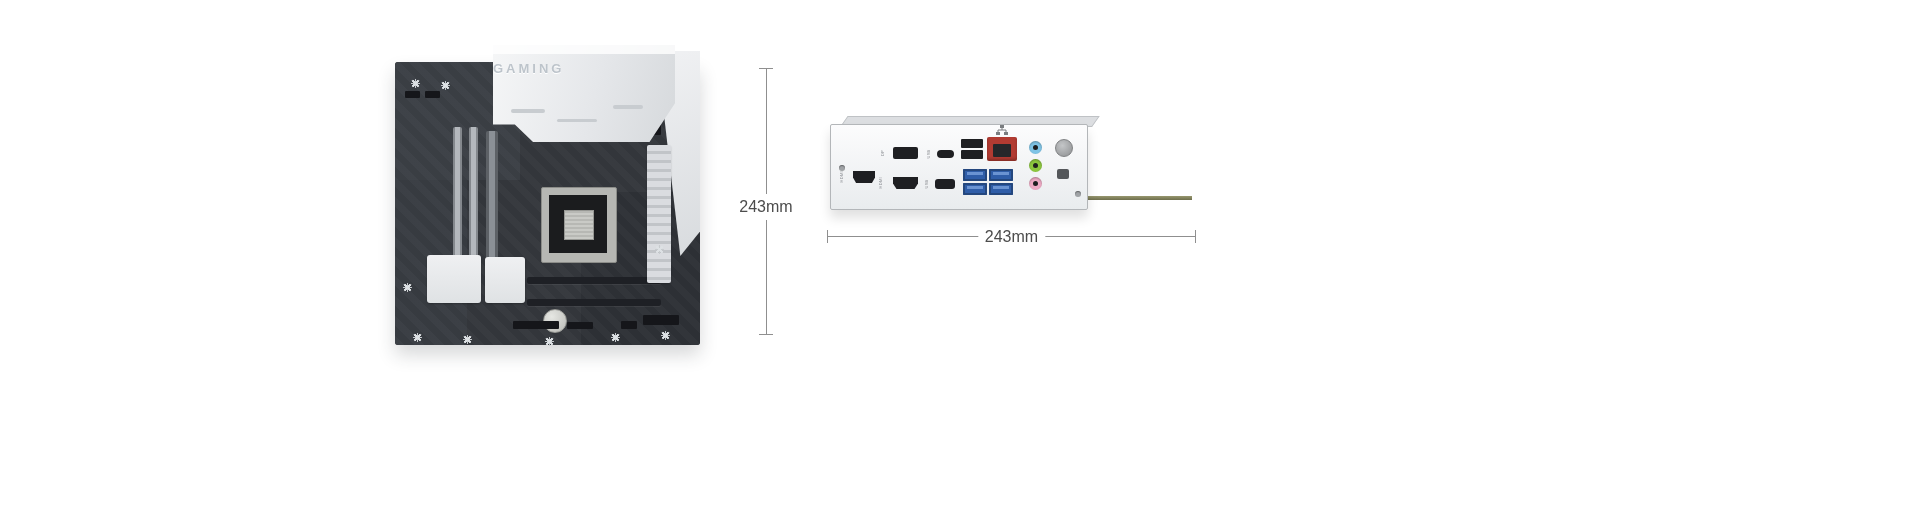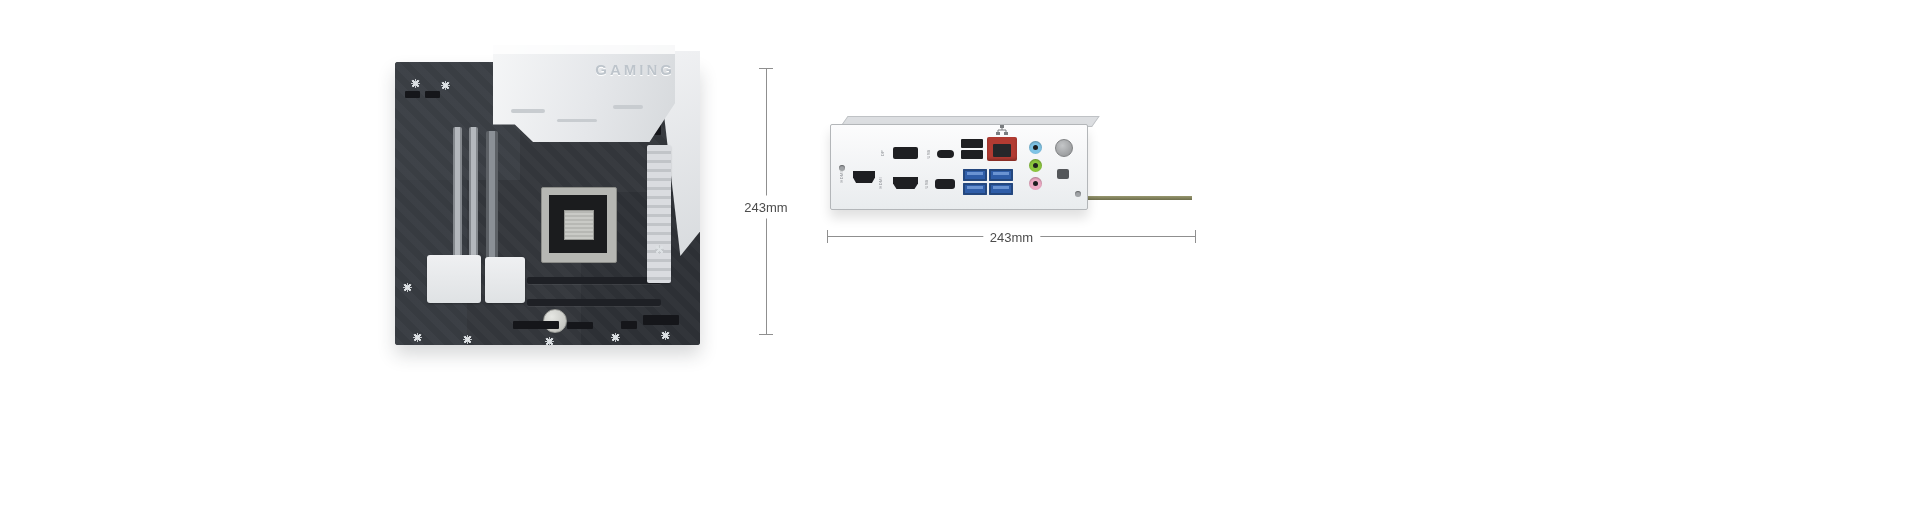--- a/index.html
+++ b/index.html
@@ -19,21 +19,21 @@
   .screw{width:9px;height:9px;background:
     linear-gradient(45deg,transparent 42%,#dde1e4 42% 58%,transparent 58%),
     linear-gradient(-45deg,transparent 42%,#dde1e4 42% 58%,transparent 58%),
     linear-gradient(0deg,transparent 42%,#c7cbce 42% 58%,transparent 58%),
     linear-gradient(90deg,transparent 42%,#c7cbce 42% 58%,transparent 58%);
     border-radius:50%;}
   .heatsink-top{position:absolute;left:100px;top:0;width:182px;height:97px;
     background:linear-gradient(105deg,#f5f6f7 0%,#e5e7ea 55%,#d6d9dc 100%);
     clip-path:polygon(0 0,100% 0,100% 60%,86% 100%,22% 100%,12% 82%,0 82%);
     box-shadow:0 2px 5px rgba(0,0,0,.15);}
-  .gaming-text{position:absolute;left:0;right:0;top:16px;text-align:right;font-size:15px;font-weight:bold;letter-spacing:3px;color:#bdc4cb;text-shadow:0 1px 0 #ffffff;}
+  .gaming-text{position:absolute;left:0;right:0;top:16px;text-align:left;font-size:13px;font-weight:bold;letter-spacing:3px;color:#bdc4cb;text-shadow:0 1px 0 #ffffff;}
   .hs-slit{position:absolute;background:#c8ccd0;border-radius:2px;}
   .io-armor{position:absolute;left:266px;top:6px;width:41px;height:205px;
     background:linear-gradient(160deg,#f0f1f3,#d8dbde);
     clip-path:polygon(32% 0,100% 0,100% 88%,52% 100%,0 10%);}
   .vrm-fins{position:absolute;left:254px;top:100px;width:24px;height:138px;border-radius:2px;
     background:repeating-linear-gradient(180deg,#dadce0 0 6px,#c1c4c8 6px 9px);box-shadow:0 1px 2px rgba(0,0,0,.2);}
   .socket{position:absolute;left:148px;top:142px;width:74px;height:74px;background:#b6b7b3;border:1px solid #8c8d89;border-radius:2px;}
   .socket-inner{position:absolute;left:7px;top:7px;width:58px;height:58px;background:#1b1c1e;}
   .socket-die{position:absolute;left:22px;top:22px;width:28px;height:28px;border:1px solid #979894;
     background:repeating-linear-gradient(0deg,#c9cac6 0 2px,#b7b8b4 2px 4px);}
@@ -52,21 +52,21 @@
   .jack{position:absolute;width:13px;height:13px;border-radius:50%;box-shadow:inset 0 1px 2px rgba(0,0,0,.3);}
   .jack::after{content:"";position:absolute;left:4px;top:4px;width:5px;height:5px;border-radius:50%;background:#1e1e1f;}
   .knob{position:absolute;left:224px;top:14px;width:16px;height:16px;border-radius:50%;background:radial-gradient(circle at 40% 35%,#c4c6c8,#8d8f91);border:1px solid #7f8183;}
   .plabel{position:absolute;width:24px;height:10px;font-size:9px;line-height:10px;color:#8f9296;text-align:center;transform:rotate(-90deg) scale(.45);transform-origin:center center;letter-spacing:.5px;white-space:nowrap;}
   .panel-hole{position:absolute;width:6px;height:6px;border-radius:50%;background:#a0a3a6;box-shadow:inset 0 1px 1px rgba(0,0,0,.4);}
   .pcb-edge-line{position:absolute;left:1082px;top:196px;width:110px;height:4px;background:linear-gradient(180deg,#97976f,#6e6e4d);z-index:1;}
 
   
   .dim-cap{position:absolute;background:#8f8f8f;}
   .dim-line{position:absolute;background:#8f8f8f;}
-  .dim-label{position:absolute;background:#ffffff;color:#4c4c4c;font-size:13px;line-height:1;white-space:nowrap;}
+  .dim-label{position:absolute;background:#ffffff;color:#4c4c4c;font-size:16px;line-height:1;white-space:nowrap;}
   .vdim{position:absolute;left:759px;top:68px;width:14px;height:267px;}
   .hdim{position:absolute;left:827px;top:230px;width:369px;height:13px;}
 </style>
 </head>
 <body>
 
 <div class="screen">
 
   <div class="board">
     <div class="pcb">

